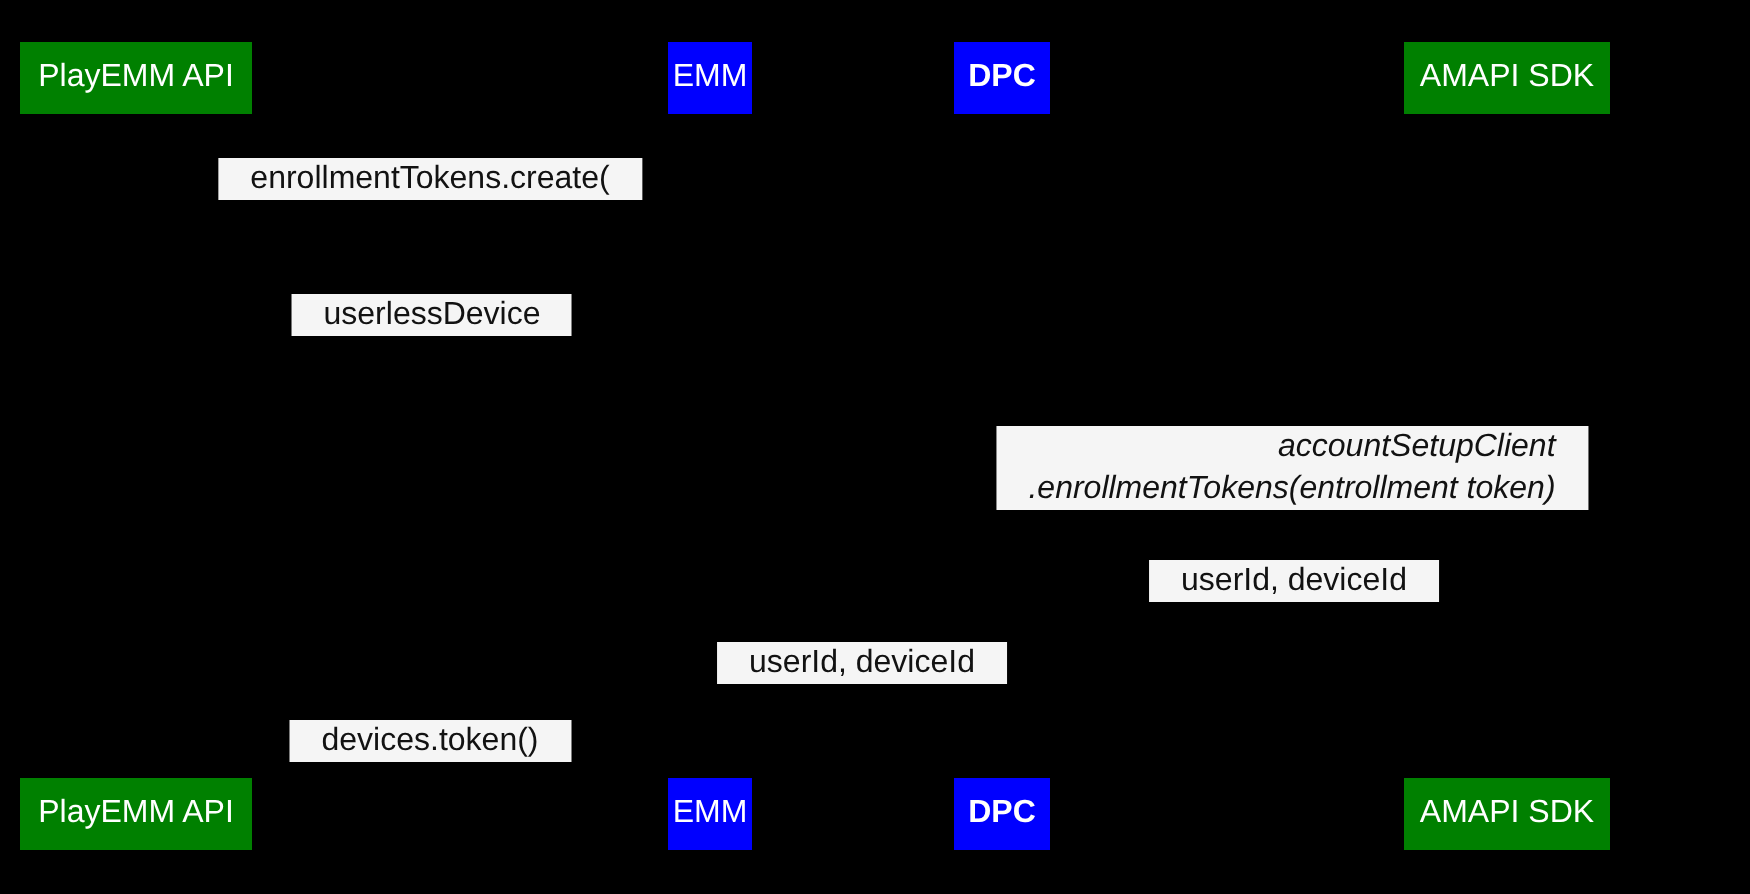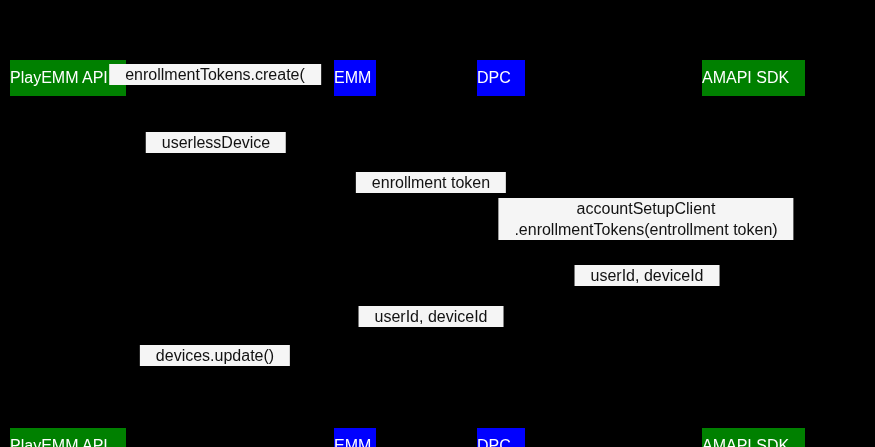--- a/index.html
+++ b/index.html
@@ -6,46 +6,47 @@
   .stage{
     position:relative;
     width:875px;height:447px;
     background:#000;
     font-family:"Liberation Sans",sans-serif;
     overflow:hidden;
   }
   .actor{
     position:absolute;
     height:36px;line-height:36px;
+    text-align:center;
     color:#fff;
     font-size:16px;
     white-space:nowrap;
-    margin-top:39px;
   }
   .actor-row-top .actor{top:21px;}
   .actor-row-bottom .actor{top:389px;}
   .pos-playemm{left:10px;width:116px;}
   .pos-emm{left:334px;width:42px;}
-  .pos-dpc{left:477px;width:48px;}
+  .pos-dpc{left:477px;width:48px;font-weight:bold;}
   .pos-amapi{left:702px;width:103px;}
   .msg{
     position:absolute;
     transform:translateX(-50%);
     background:#f5f5f5;
     color:#121212;
     font-size:16px;
     line-height:21px;
-    text-align:center;
+    text-align:right;
     padding:0 16px;
     white-space:nowrap;
+    margin-top:15px;
   }
   #msg-1{left:215px;top:64px;}
   #msg-2{left:216px;top:132px;}
   #msg-3{left:431px;top:172px;}
-  #msg-4{left:646px;top:198px;}
+  #msg-4{left:646px;top:198px;font-style:italic;}
   #msg-5{left:647px;top:265px;}
   #msg-6{left:431px;top:306px;}
   #msg-7{left:215px;top:345px;}
 </style>
 </head>
 <body>
 
 <div class="stage">
 
   <div class="actor-row-top">
@@ -56,39 +57,36 @@
   </div>
 
   <div class="msg" id="msg-1">
     <div>enrollmentTokens.create(</div>
   </div>
 
   <div class="msg" id="msg-2">
     <div>userlessDevice</div>
   </div>
 
-  <div class="msg" id="msg-3">
-    <div>enrollment token</div>
-  </div>
 
   <div class="msg" id="msg-4">
     <div>accountSetupClient</div>
     <div>.enrollmentTokens(entrollment token)</div>
   </div>
 
   <div class="msg" id="msg-5">
     <div>userId, deviceId</div>
   </div>
 
   <div class="msg" id="msg-6">
     <div>userId, deviceId</div>
   </div>
 
   <div class="msg" id="msg-7">
-    <div>devices.update()</div>
+    <div>devices.token()</div>
   </div>
 
   <div class="actor-row-bottom">
     <div class="actor pos-playemm" style="background: rgb(0, 128, 0);">PlayEMM API</div>
     <div class="actor pos-emm" style="background: rgb(0, 0, 255);">EMM</div>
     <div class="actor pos-dpc" style="background: rgb(0, 0, 255);">DPC</div>
     <div class="actor pos-amapi" style="background: rgb(0, 128, 0);">AMAPI SDK</div>
   </div>
 
 </div>

